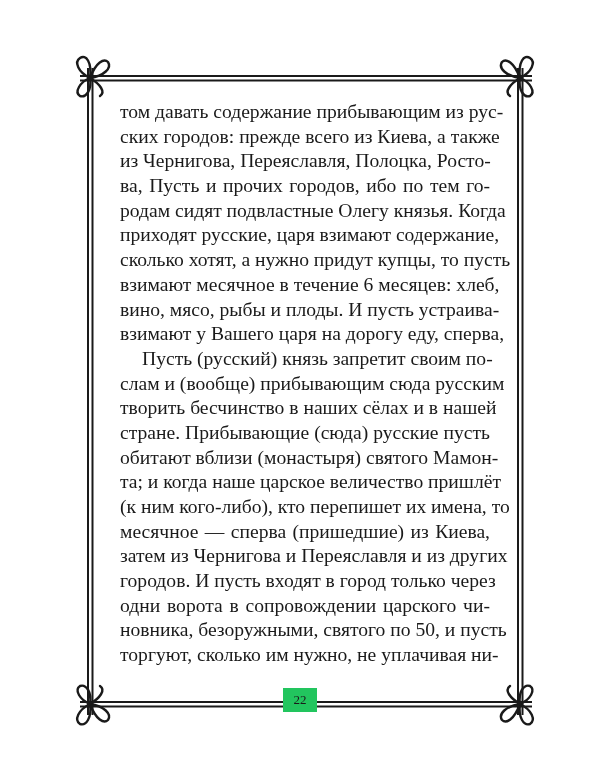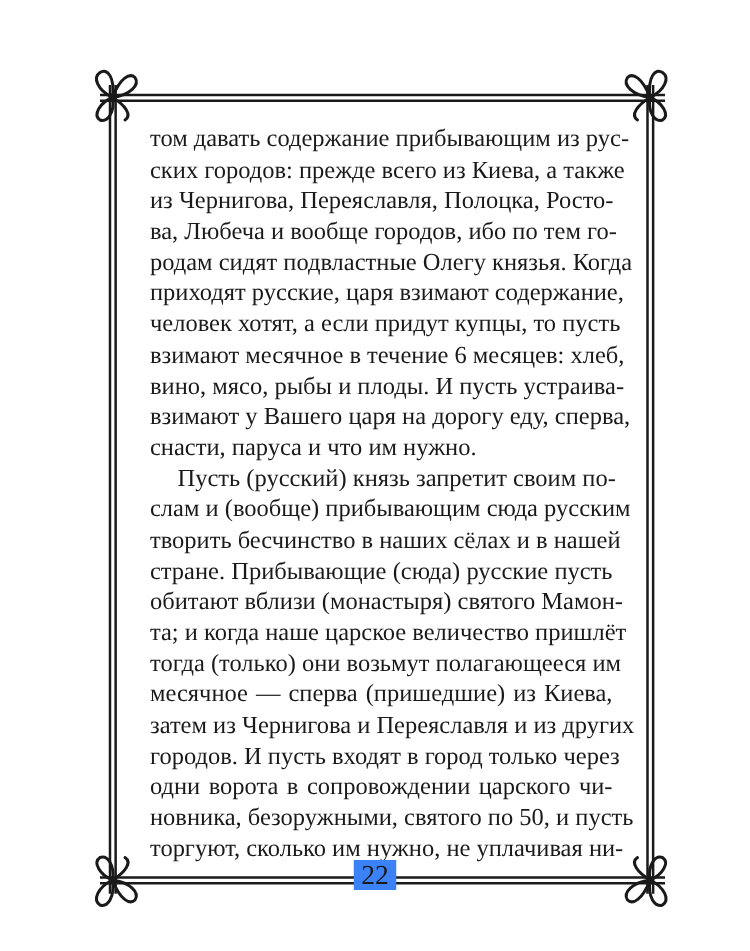--- a/index.html
+++ b/index.html
@@ -25,23 +25,23 @@
     }
     .line.last { text-align-last: left; }
     .line.indent { padding-left: 22px; }
     .page-number {
       position: absolute;
       left: 283px;
       top: 688px;
       width: 34px;
       text-align: center;
       font-family: "Liberation Serif", "DejaVu Serif", serif;
-      font-size: 22px;
+      font-size: 13px;
       color: #1a1a1a;
-      background: #3b82f6;
+      background: #22c55e;
       line-height: 24px;
     }
   </style>
 </head>
 <body>
 
 <div class="page">
 
   <svg class="frame-svg" viewBox="0 0 600 761" xmlns="http://www.w3.org/2000/svg">
     <g fill="none" stroke="#1a1a1a" stroke-width="2">
@@ -92,37 +92,36 @@
         <path d="M520,704 C510,698 504,690 510,686"></path>
       </g>
     </g>
   </svg>
 
   <div class="text-block">
     <div>
       <span class="line">том давать содержание прибывающим из рус-</span>
       <span class="line">ских городов: прежде всего из Киева, а также</span>
       <span class="line">из Чернигова, Переяславля, Полоцка, Росто-</span>
-      <span class="line">ва, Любеча и вообще городов, ибо по тем го-</span>
+      <span class="line">ва, Пусть и прочих городов, ибо по тем го-</span>
       <span class="line">родам сидят подвластные Олегу князья. Когда</span>
       <span class="line">приходят русские, царя взимают содержание,</span>
-      <span class="line">человек хотят, а если придут купцы, то пусть</span>
+      <span class="line">сколько хотят, а нужно придут купцы, то пусть</span>
       <span class="line">взимают месячное в течение 6 месяцев: хлеб,</span>
       <span class="line">вино, мясо, рыбы и плоды. И пусть устраива-</span>
       <span class="line">взимают у Вашего царя на дорогу еду, сперва,</span>
-      <span class="line last">снасти, паруса и что им нужно.</span>
     </div>
     <div>
       <span class="line indent">Пусть (русский) князь запретит своим по-</span>
       <span class="line">слам и (вообще) прибывающим сюда русским</span>
       <span class="line">творить бесчинство в наших сёлах и в нашей</span>
       <span class="line">стране. Прибывающие (сюда) русские пусть</span>
       <span class="line">обитают вблизи (монастыря) святого Мамон-</span>
       <span class="line">та; и когда наше царское величество пришлёт</span>
-      <span class="line">тогда (только) они возьмут полагающееся им</span>
+      <span class="line">(к ним кого-либо), кто перепишет их имена, то</span>
       <span class="line">месячное — сперва (пришедшие) из Киева,</span>
       <span class="line">затем из Чернигова и Переяславля и из других</span>
       <span class="line">городов. И пусть входят в город только через</span>
       <span class="line">одни ворота в сопровождении царского чи-</span>
       <span class="line">новника, безоружными, святого по 50, и пусть</span>
       <span class="line">торгуют, сколько им нужно, не уплачивая ни-</span>
 
     </div>
   </div>
 

